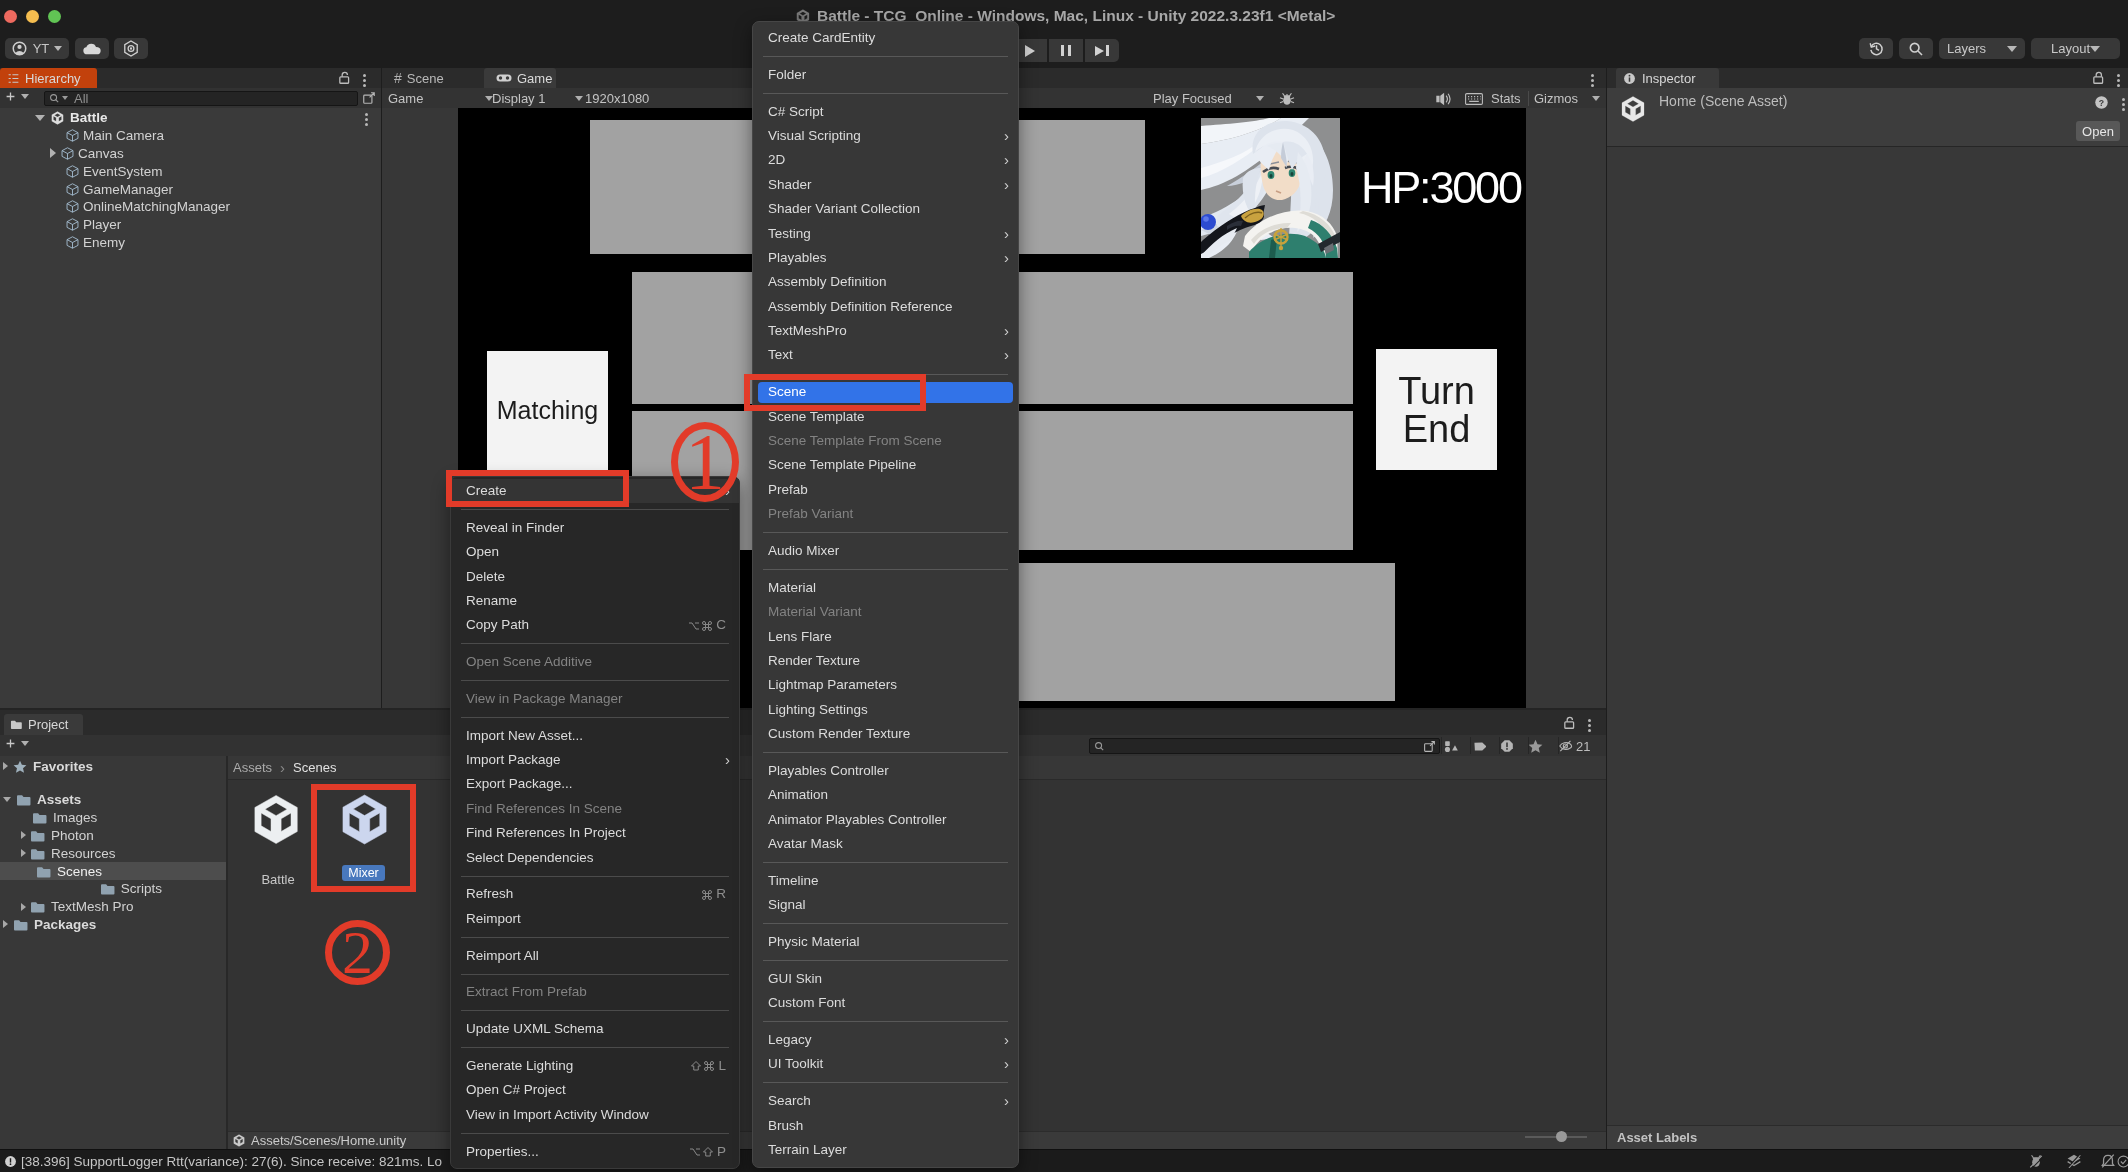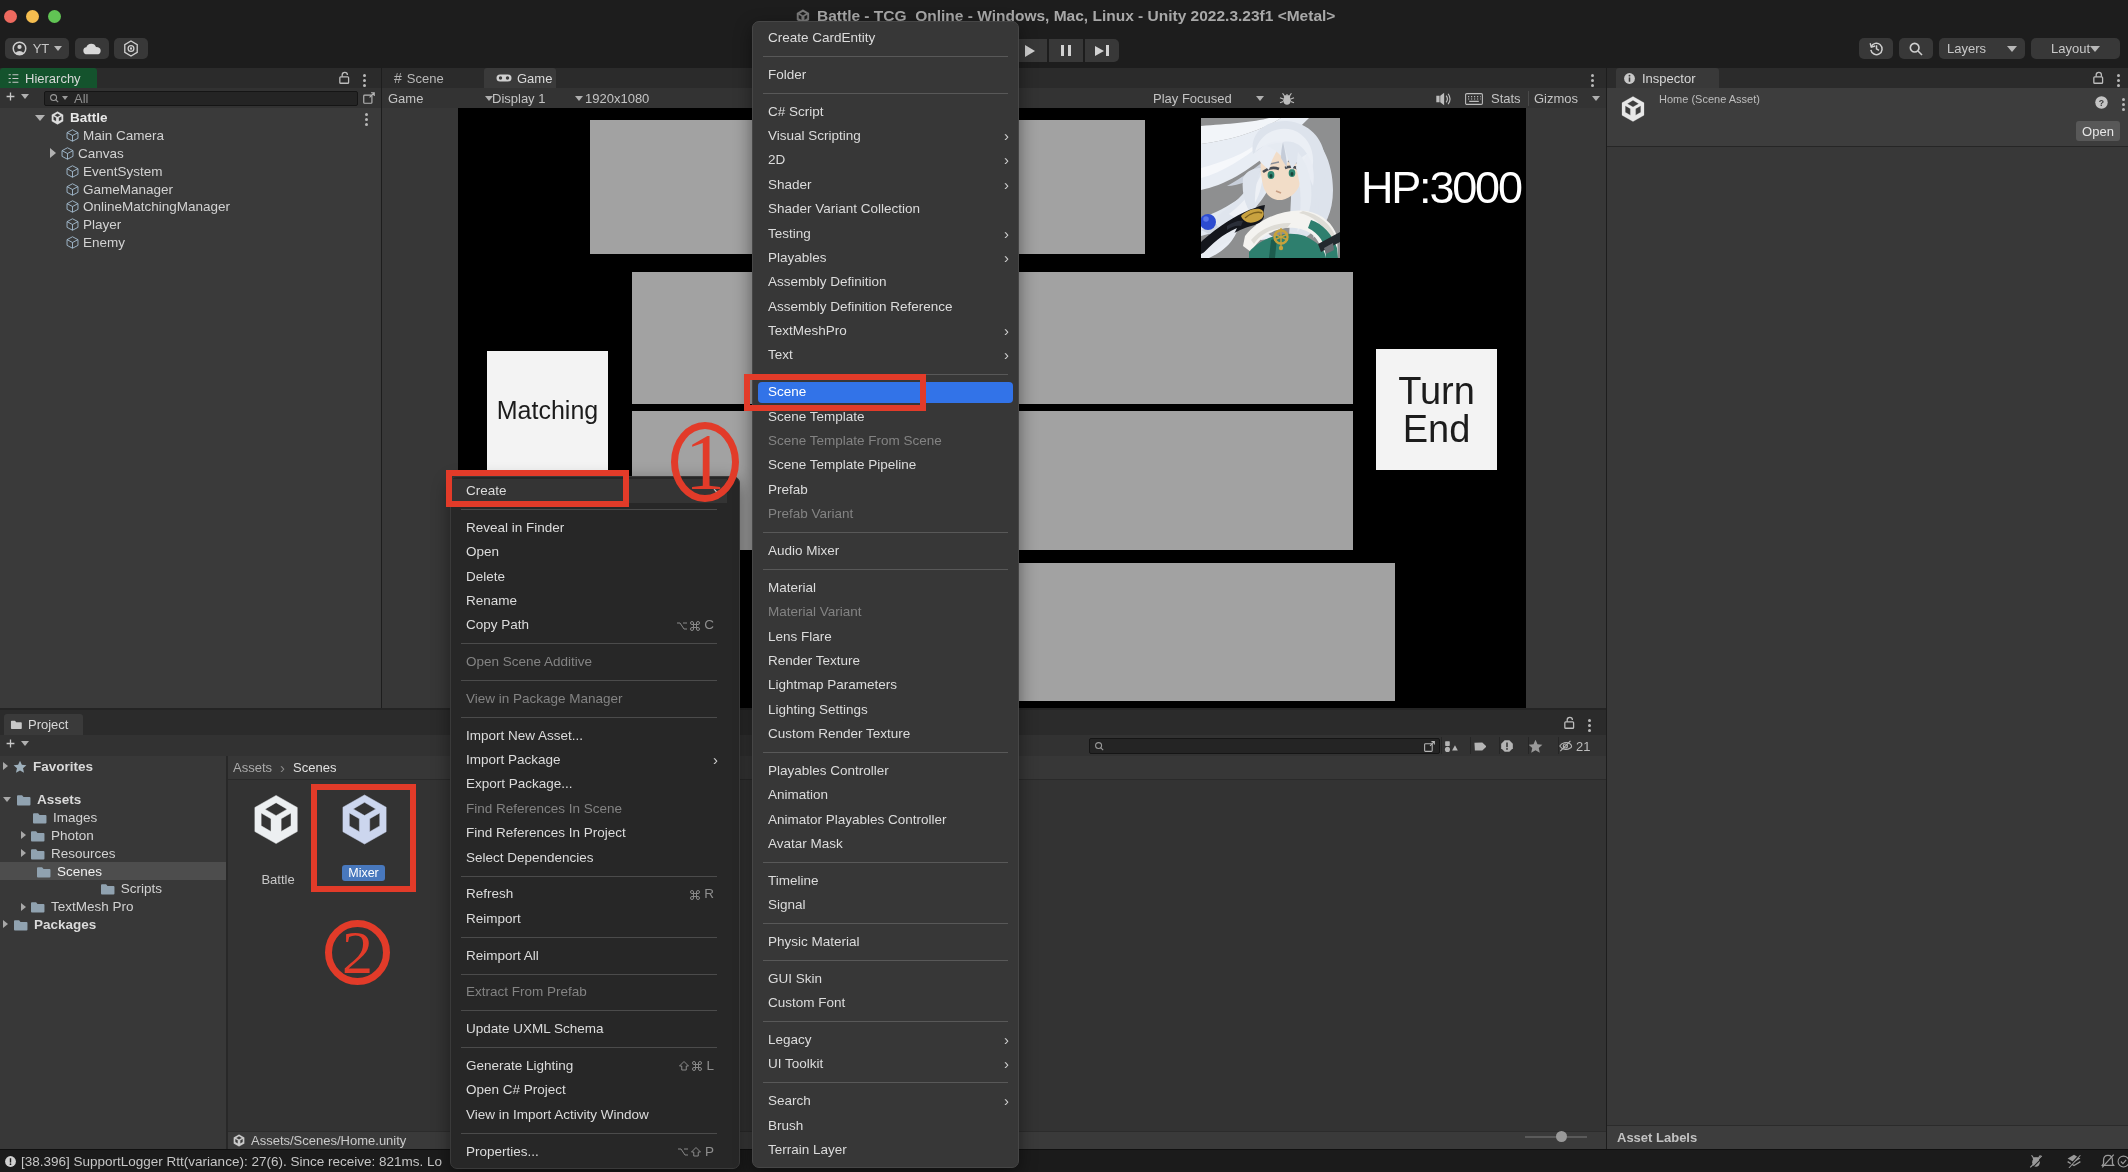--- a/index.html
+++ b/index.html
@@ -109,21 +109,21 @@
   <span style="color:#c8c8c8;">Layers</span>
   <span style="width:0;height:0;border-left:5px solid transparent;border-right:5px solid transparent;border-top:6px solid #b8b8b8;"></span>
 </div>
 <div class="tbtn row" style="left:2031px;top:38px;width:89px;height:21px;justify-content:center;padding:0 8px;box-sizing:border-box;">
   <span style="color:#c8c8c8;">Layout</span>
   <span style="width:0;height:0;border-left:5px solid transparent;border-right:5px solid transparent;border-top:6px solid #b8b8b8;"></span>
 </div>
 
 <div class="abs" style="left:0;top:68px;width:381px;height:640px;background:#3a3a3a;">
   <div class="abs" style="left:0;top:0;width:381px;height:20px;background:#2b2b2b;"></div>
-  <div class="abs row" style="left:0;top:0;width:97px;height:20px;background:#14532d;border-radius:3px 3px 0 0;padding-left:7px;box-sizing:border-box;color:#d8d8d8;">
+  <div class="abs row" style="left:0;top:0;width:97px;height:20px;background:#c2410c;border-radius:3px 3px 0 0;padding-left:7px;box-sizing:border-box;color:#d8d8d8;">
     <svg width="13" height="13" viewBox="0 0 24 24" stroke="#c8c8c8" stroke-width="2" fill="none" style="margin-right:5px;">
           <path d="M3 5h4M3 12h4M3 19h4M10 5h11M10 12h11M10 19h11"></path>
         </svg>
     Hierarchy
   </div>
   <svg class="abs" style="left:338px;top:3px;" width="13" height="14" viewBox="0 0 22 24" fill="none" stroke="#bdbdbd" stroke-width="2.2">
         <rect x="3" y="10" width="15" height="11" rx="1.5"></rect>
         <path d="M7 10 V7 a4.5 4.5 0 0 1 9 0"></path>
       </svg>
   <div class="abs kebab" style="left:360px;top:4px;width:8px;">
@@ -349,21 +349,21 @@
       </svg>
   <div class="abs kebab" style="left:507px;top:4px;width:8px;">
         <i></i>
         <i></i>
         <i></i>
       </div>
   <div class="abs" style="left:0;top:20px;width:521px;height:59px;background:#3d3d3d;border-bottom:1px solid #262626;box-sizing:border-box;"></div>
   <svg class="abs" style="left:13px;top:27px;" width="27" height="28" viewBox="0 0 108 104">
         <use href="#ulogo" fill="#e8e8e8" stroke="#e8e8e8" transform="translate(2,0)"></use>
       </svg>
-  <div class="abs" style="left:52px;top:25px;font-size:11px;color:#bdbdbd;">Home (Scene Asset)</div>
+  <div class="abs" style="left:52px;top:25px;font-size:14px;color:#bdbdbd;">Home (Scene Asset)</div>
   <svg class="abs" style="left:487px;top:27px;" width="15" height="15" viewBox="0 0 24 24">
         <circle cx="12" cy="12" r="10" fill="#c4c4c4"></circle>
         <text x="12" y="17" text-anchor="middle" font-size="14" font-weight="bold" fill="#3d3d3d" font-family="Liberation Sans">?</text>
       </svg>
   <div class="abs kebab" style="left:512px;top:28px;width:8px;">
         <i></i>
         <i></i>
         <i></i>
       </div>
   <div class="abs" style="left:469px;top:53px;width:44px;height:20px;background:#585858;border-radius:3px;display:flex;align-items:center;justify-content:center;color:#e6e6e6;">Open</div>
@@ -547,21 +547,21 @@
   <svg class="abs" style="left:2100px;top:4px;" width="16" height="14" viewBox="0 0 24 22" fill="none" stroke="#9a9a9a" stroke-width="2">
         <path d="M12 2 C 16 2, 19 5, 19 10 L 19 15 L 21 18 L 3 18 L 5 15 L 5 10 C 5 5, 8 2, 12 2 Z"></path>
         <line x1="3" y1="21" x2="21" y2="1"></line>
       </svg>
   <svg class="abs" style="left:2117px;top:5px;" width="13" height="13" viewBox="0 0 24 24" fill="none" stroke="#9a9a9a" stroke-width="2">
         <circle cx="12" cy="12" r="10"></circle>
         <path d="M7 12 L11 16 L17 9"></path>
       </svg>
 </div>
 
-<div class="menu m1" style="left:450px;top:476px;width:290px;padding:2px 12px 4px 0;box-sizing:border-box;">
+<div class="menu m1" style="left:450px;top:476px;width:290px;padding:2px 0 4px 0;box-sizing:border-box;">
 <div class="it crow">Create<span class="arr">›</span></div>
 <div class="sep"></div>
 <div class="it">Reveal in Finder</div>
 <div class="it">Open</div>
 <div class="it">Delete</div>
 <div class="it">Rename</div>
 <div class="it">Copy Path<span class="sc">
           <svg width="12" height="12" viewBox="0 0 24 24" fill="none" stroke="#8e8e8e" stroke-width="1.9">
             <path d="M2 6 h6 l8 12 h6 M14 6 h8"></path>
           </svg>

